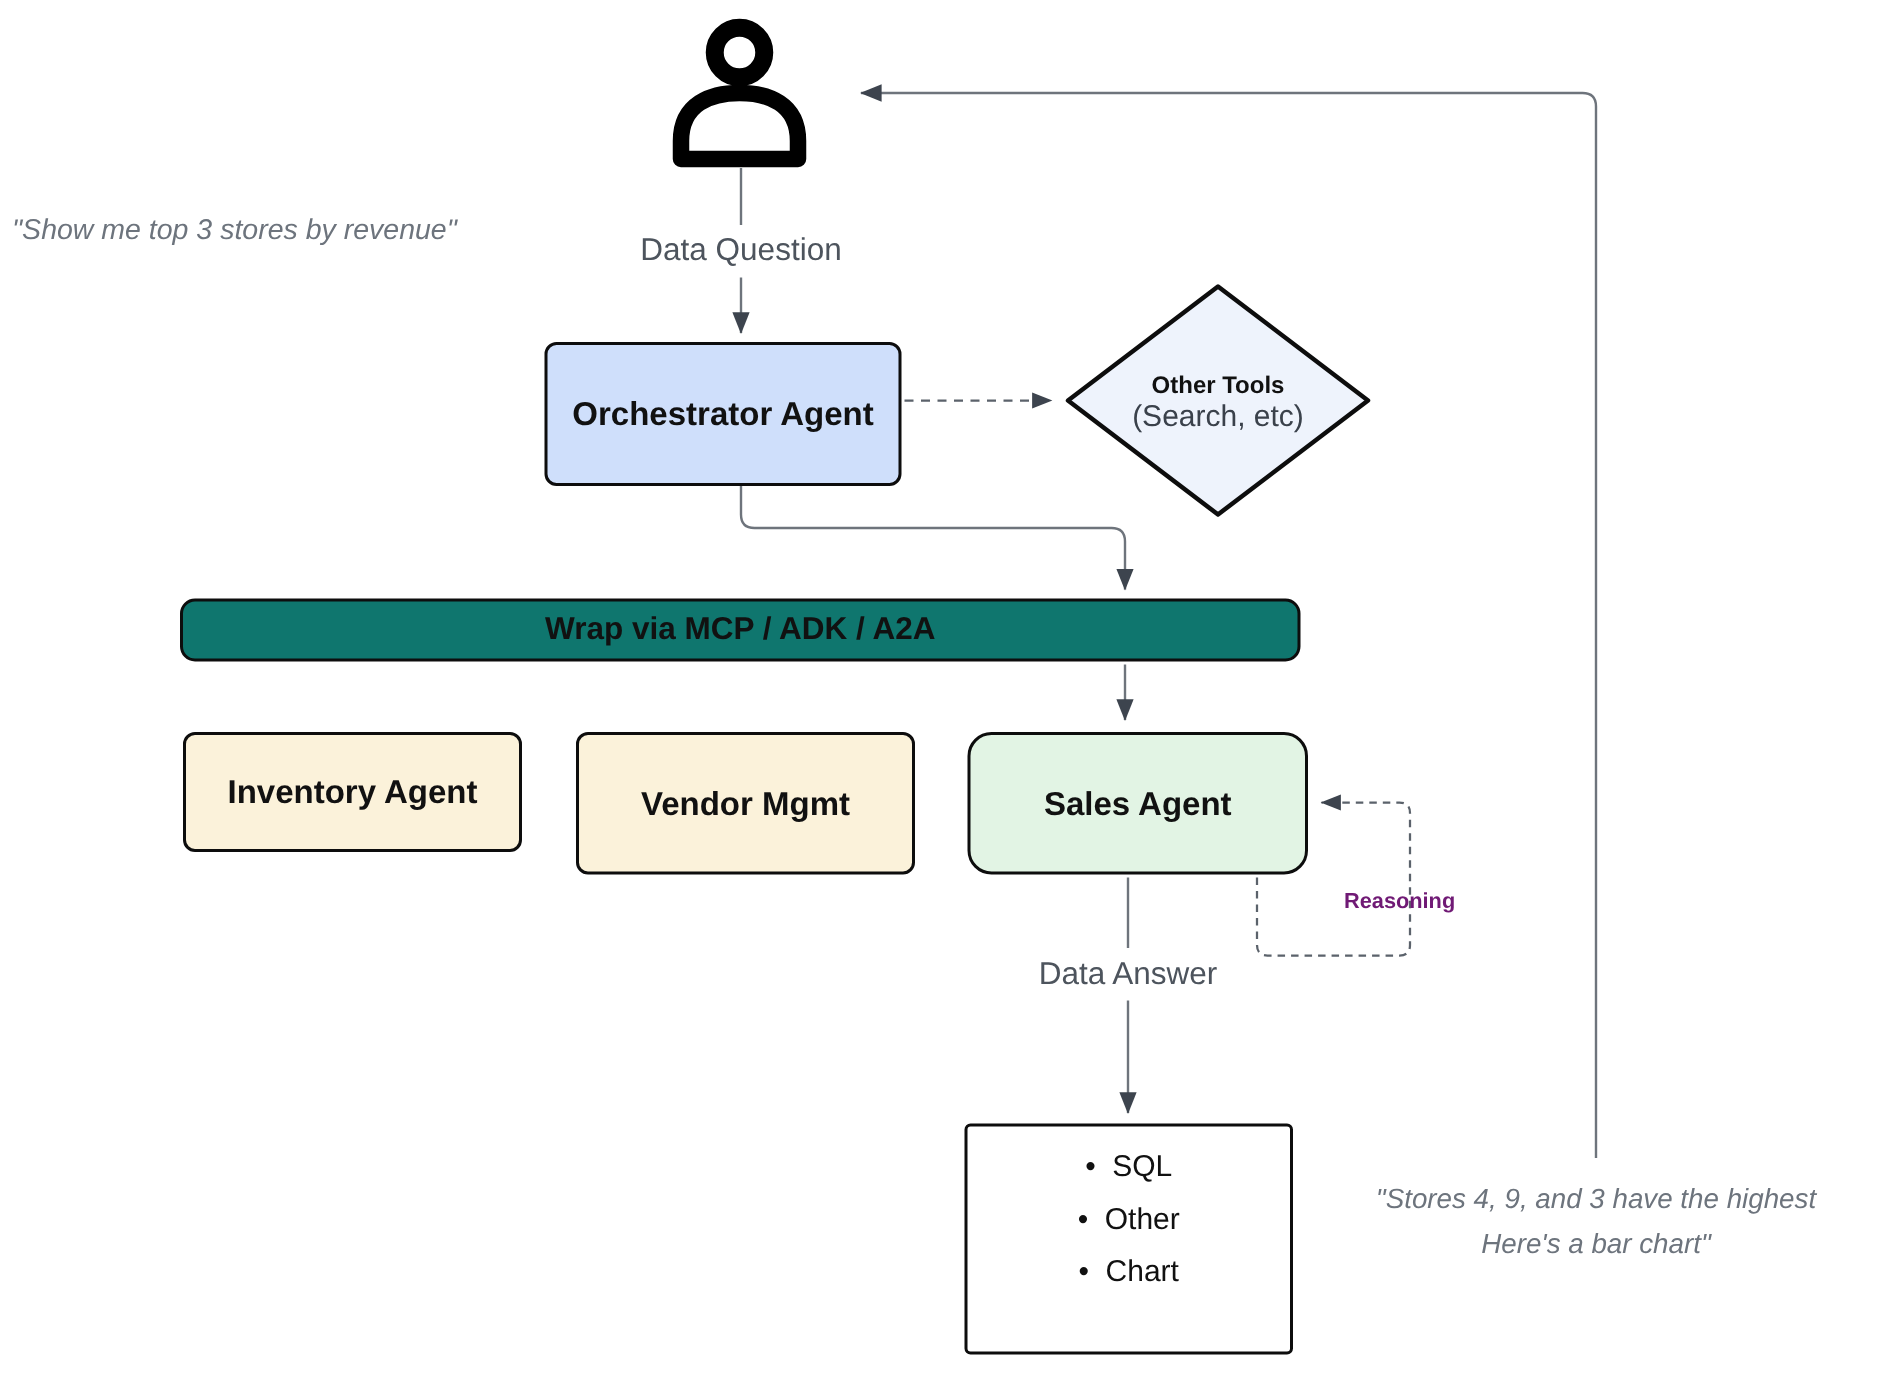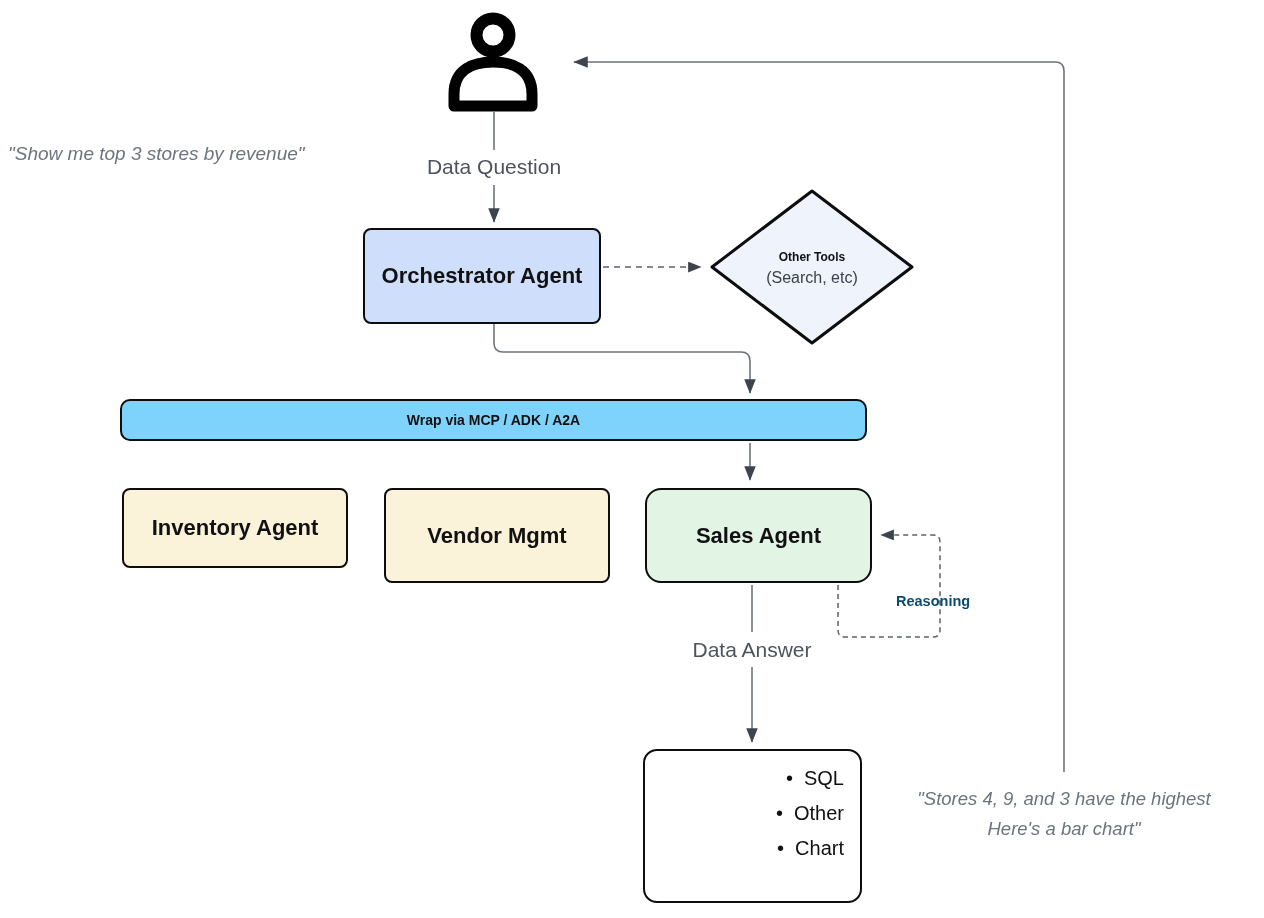--- a/index.html
+++ b/index.html
@@ -23,53 +23,53 @@
     justify-content: center;
     box-sizing: border-box;
     border: 2.5px solid #0d0d0d;
     border-radius: 8px;
     font-weight: bold;
     font-size: 22px;
     color: #111111;
     text-align: center;
   }
   .node-orchestrator { left: 363px; top: 228px; width: 238px; height: 96px; background: #cfdffb; }
-  .node-wrap-bar    { left: 120px; top: 399px; width: 747px; height: 42px; background: #7dd3fc; border-radius: 10px; font-size: 14px; }
+  .node-wrap-bar    { left: 120px; top: 399px; width: 747px; height: 42px; background: #0f766e; border-radius: 10px; font-size: 21px; }
   .node-inventory   { left: 122px; top: 488px; width: 226px; height: 80px; background: #fbf2da; }
   .node-vendor      { left: 384px; top: 488px; width: 226px; height: 95px; background: #fbf2da; }
   .node-sales       { left: 645px; top: 488px; width: 227px; height: 95px; background: #e2f4e4; border-radius: 16px; }
   .node-output {
     left: 643px; top: 749px; width: 219px; height: 154px;
-    background: #ffffff; border-radius: 14px;
-    display: block; font-weight: normal; font-size: 20px; text-align: right;
+    background: #ffffff; border-radius: 4px;
+    display: block; font-weight: normal; font-size: 20px; text-align: center;
     padding: 10px 16px 0 16px;
   }
   .output-item { line-height: 35px; color: #111111; white-space: nowrap; }
   .output-item::before { content: "\2022"; margin-right: 11px; }
   .diamond-label {
     position: absolute;
     left: 737px; top: 238px; width: 150px; height: 58px;
     display: flex; flex-direction: column; align-items: center; justify-content: center;
     text-align: center;
   }
-  .diamond-title { font-weight: bold; font-size: 12px; color: #111111; line-height: 21px; }
-  .diamond-sub   { font-size: 16px; color: #3a414b; line-height: 20px; }
+  .diamond-title { font-weight: bold; font-size: 16px; color: #111111; line-height: 21px; }
+  .diamond-sub   { font-size: 20px; color: #3a414b; line-height: 20px; }
   .flow-label {
     position: absolute;
     font-weight: normal;
     font-size: 21px;
     color: #4d545d;
     text-align: center;
     width: 200px;
   }
   .label-data-question { left: 394px; top: 155px; }
   .label-data-answer   { left: 652px; top: 638px; }
   .label-reasoning {
     position: absolute; left: 896px; top: 593px;
-    font-weight: bold; font-size: 14.5px; color: #0c4a6e;
+    font-weight: bold; font-size: 14.5px; color: #701a75;
   }
   .quote {
     position: absolute;
     font-style: italic;
     color: #6d747d;
     font-size: 19px;
   }
   .quote-user { left: 8px; top: 143px; width: 350px; }
   .quote-result { left: 868px; top: 784px; width: 392px; text-align: center; line-height: 30px; font-size: 18.5px; }
   .person-icon-wrap { position: absolute; left: 447px; top: 6px; width: 92px; height: 107px; }

